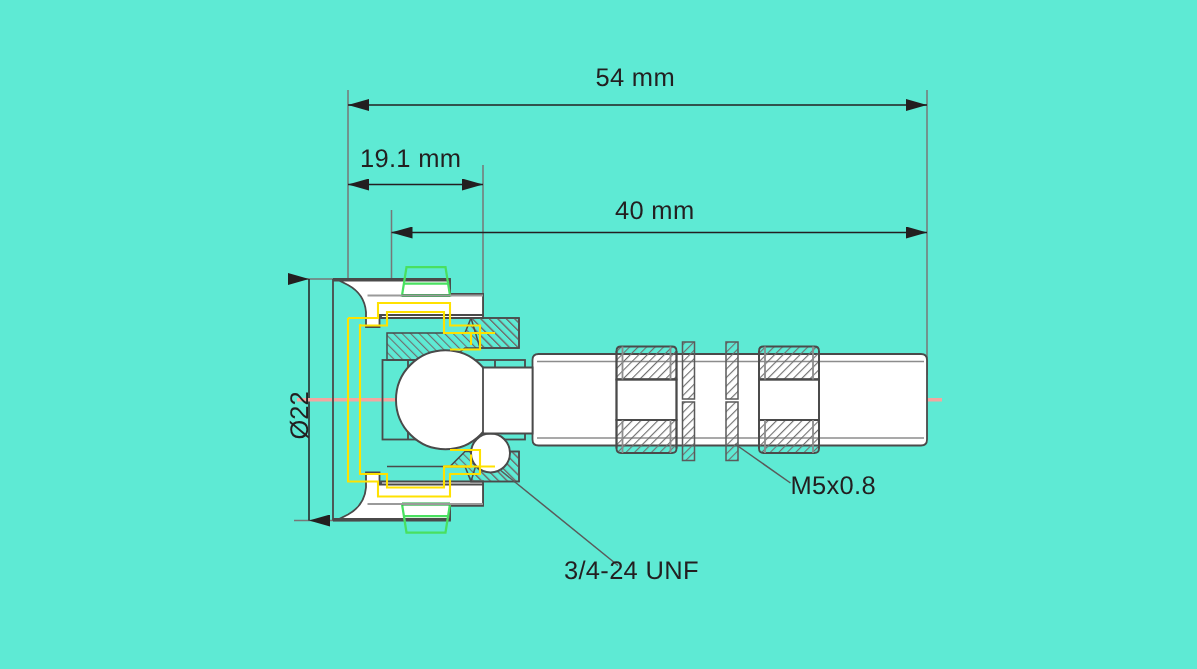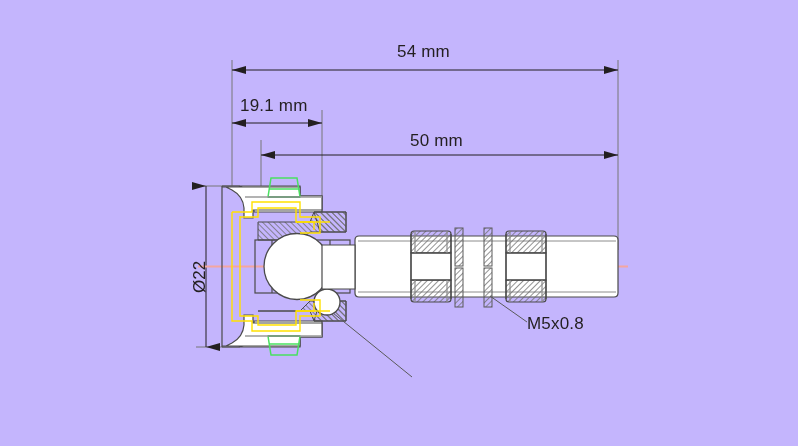--- a/index.html
+++ b/index.html
@@ -1,18 +1,18 @@
 <!DOCTYPE html>
 <html><head>
 <meta charset="utf-8">
 <style>
   html,body{margin:0;padding:0;background:#ffffff;}
   body{width:798px;height:446px;overflow:hidden;
        font-family:"Liberation Sans","DejaVu Sans",sans-serif;}
-  #stage{position:relative;width:798px;height:446px;background:#c4b5fd;}
+  #stage{position:relative;width:798px;height:446px;background:#5eead4;}
   #dwg{position:absolute;left:0;top:0;}
   .dimtext{position:absolute;color:#231f20;font-size:17px;letter-spacing:0.2px;white-space:nowrap;}
   .labeltext{position:absolute;color:#231f20;font-size:17px;letter-spacing:0.2px;white-space:nowrap;}
   .vdim{position:absolute;color:#231f20;font-size:17px;white-space:nowrap;
         transform-origin:0 0;transform:rotate(-90deg);}
 </style>
 </head>
 <body>
 
 <div id="stage">
@@ -193,20 +193,21 @@
   <g>
     <line x1="490" y1="296" x2="527" y2="322" stroke="#5a5a5a" stroke-width="1"></line>
   </g>
 
 </svg>
 
 <div class="dimtext" style="left:397px;top:42px;">54 mm</div>
 
 <div class="dimtext" style="left:240px;top:96px;">19.1 mm</div>
 
-<div class="dimtext" style="left:410px;top:131px;">50 mm</div>
+<div class="dimtext" style="left:410px;top:131px;">40 mm</div>
 
 <div class="vdim" style="left:190px;top:293px;">Ø22</div>
 
+<div class="labeltext" style="left:376px;top:371px;">3/4-24 UNF</div>
 
 <div class="labeltext" style="left:527px;top:314px;">M5x0.8</div>
 
 </div>
 
 </body></html>

